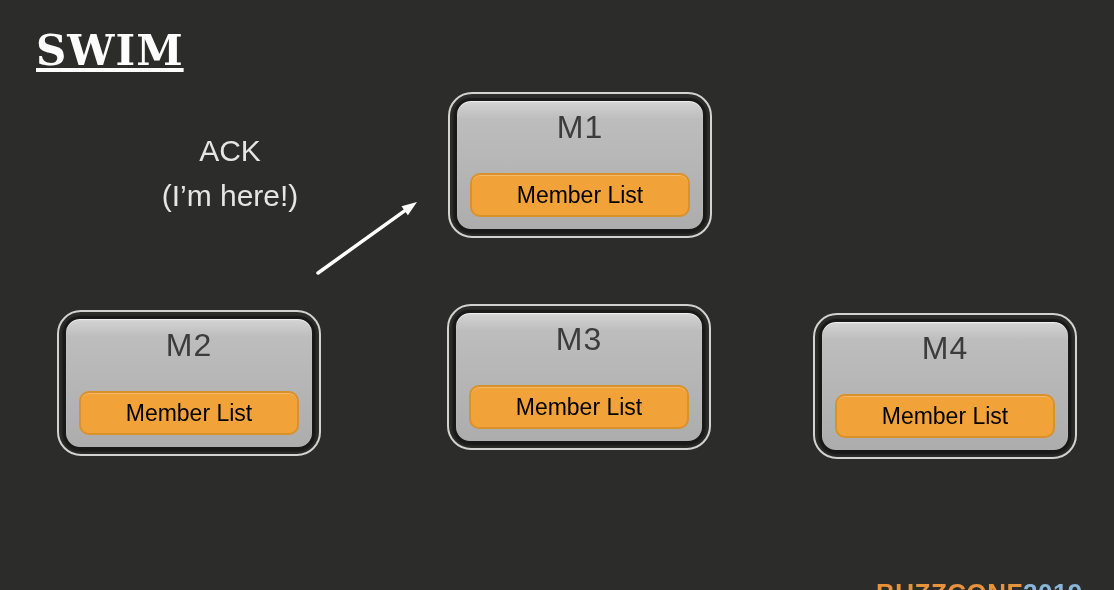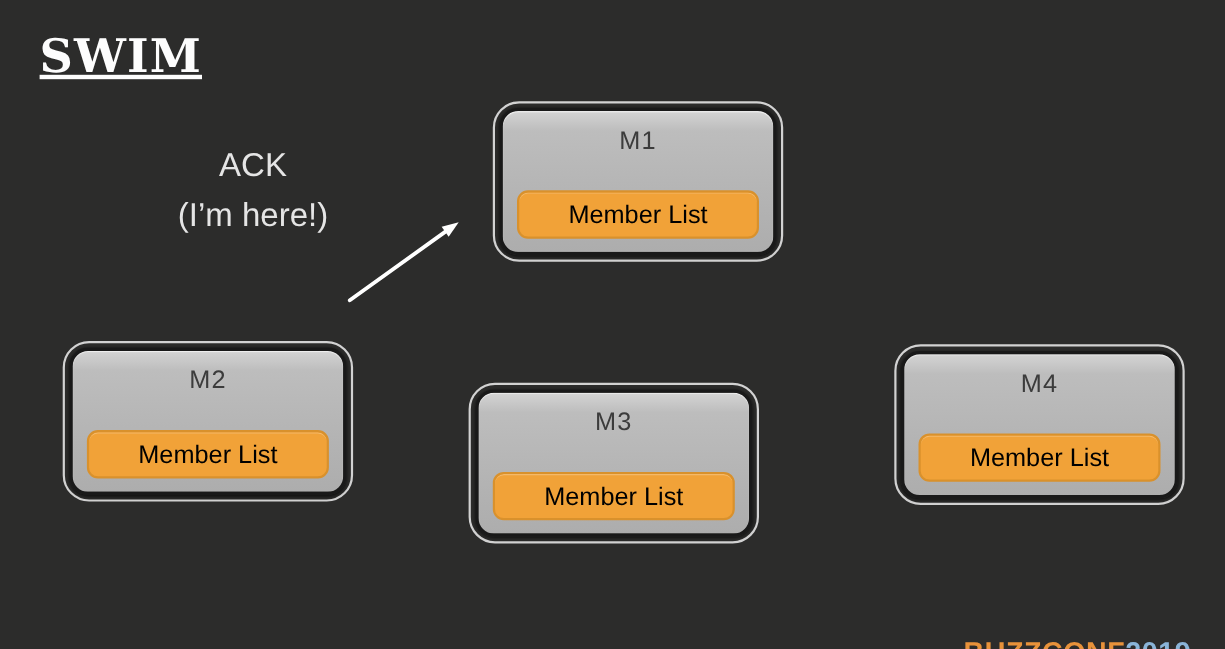--- a/index.html
+++ b/index.html
@@ -52,38 +52,38 @@
     width: 264px;
     height: 146px;
     border: 2px solid #d2d2d2;
     border-radius: 24px;
     padding: 4px;
     box-sizing: border-box;
     background: transparent;
   }
   .node-m1 { left: 448px; top: 92px; }
   .node-m2 { left: 57px;  top: 310px; }
-  .node-m3 { left: 426px; top: 304px; margin-top: 44px; }
+  .node-m3 { left: 447px; top: 304px; }
   .node-m4 { left: 801px; top: 313px; margin-left: 12px; }
   .node-inner {
     width: 100%;
     height: 100%;
     box-sizing: border-box;
     border: 3px solid #191919;
     border-radius: 17px;
     background: linear-gradient(180deg, #d4d4d4 0%, #bdbdbd 14%, #b2b2b2 70%, #adadad 100%);
     box-shadow: inset 0 1px 1px rgba(255,255,255,0.7), 0 1px 3px rgba(0,0,0,0.6);
     display: flex;
     flex-direction: column;
     align-items: center;
     justify-content: space-between;
     padding: 2px 13px 12px 13px;
   }
   .node-label {
-    font-size: 23px;
+    font-size: 32px;
     color: #3c3c3c;
     letter-spacing: 1px;
     line-height: 48px;
   }
   .member-list {
     width: 100%;
     height: 44px;
     box-sizing: border-box;
     background: #f1a238;
     border: 2px solid #d9912c;

